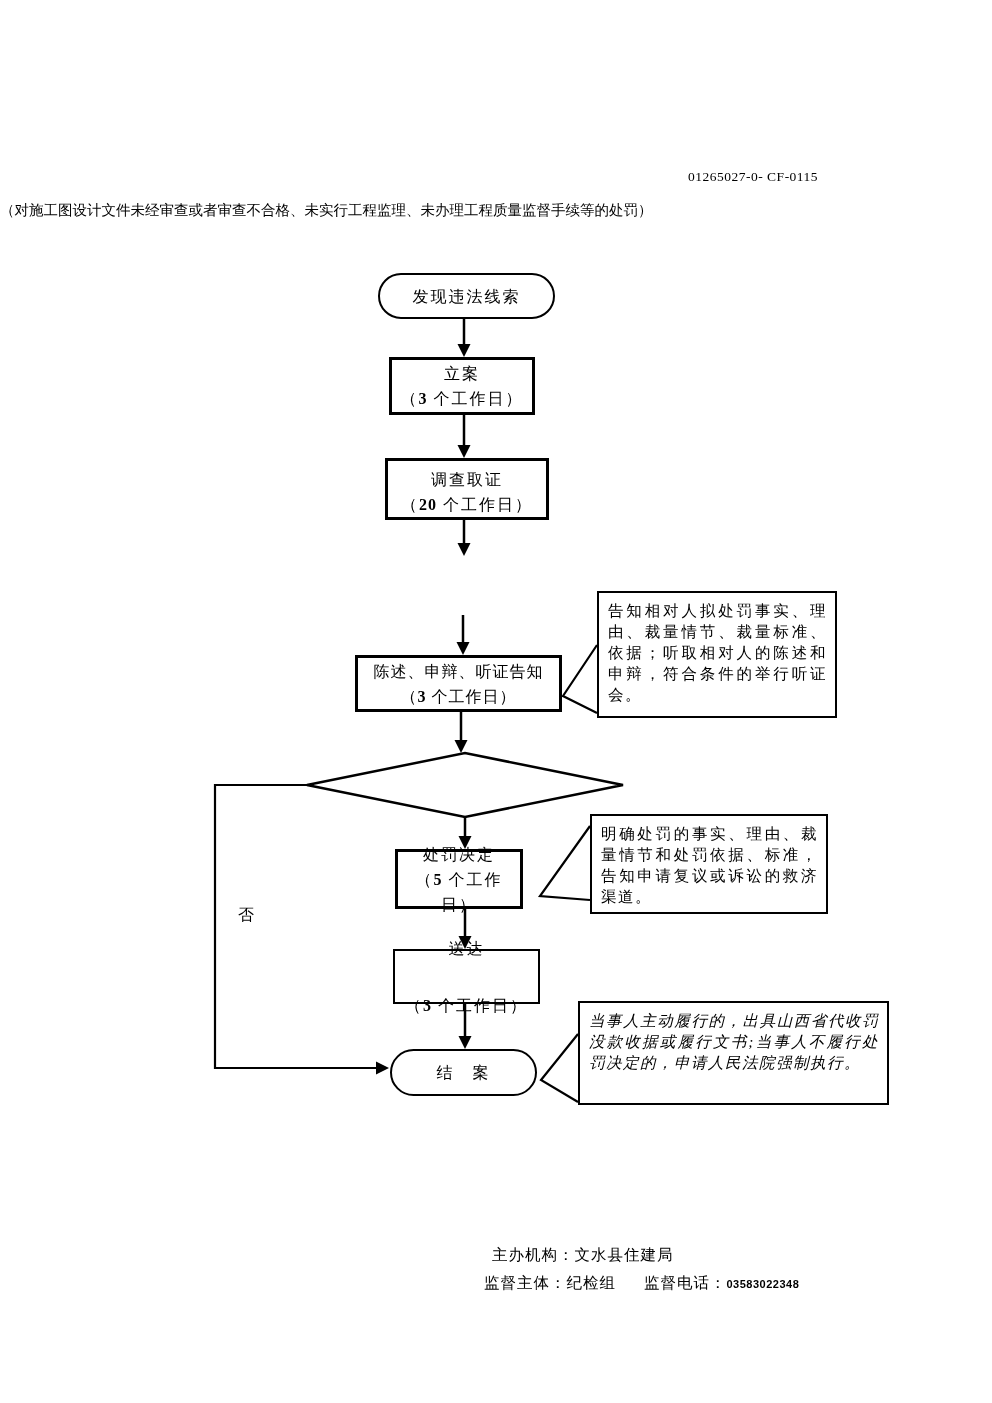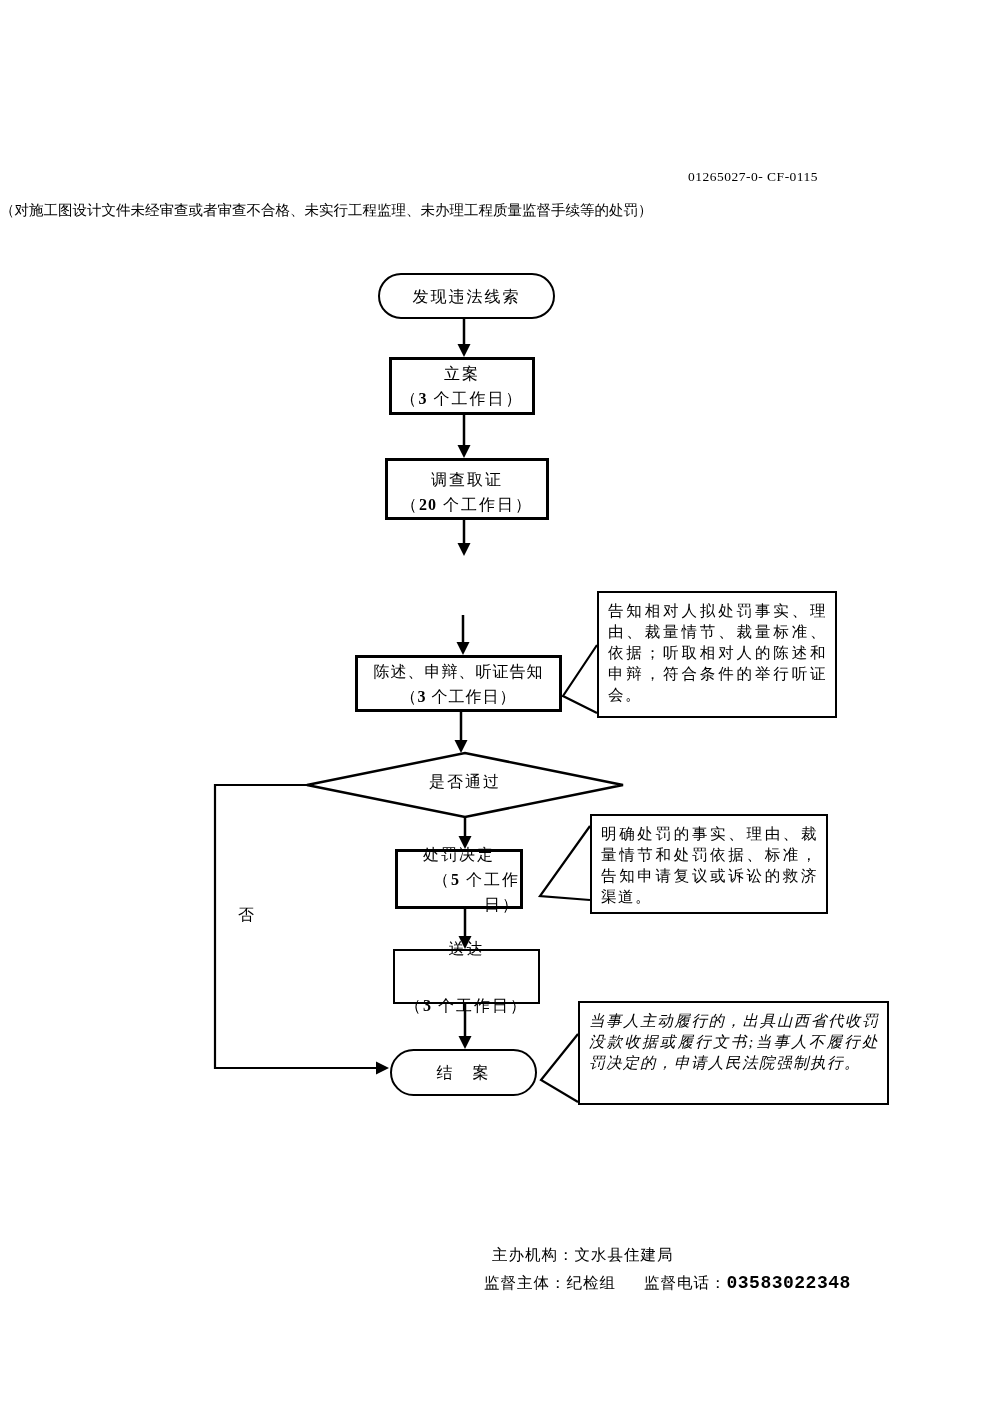--- a/index.html
+++ b/index.html
@@ -34,21 +34,21 @@
   .annotation{
     position:absolute;background:#fff;border:2.5px solid #000;box-sizing:border-box;
     font-size:15.5px;line-height:21px;letter-spacing:1.5px;text-align:justify;
     padding:7px 8px 5px 9px;z-index:1;
   }
   .no-label{
     position:absolute;left:238px;top:905px;font-size:16px;z-index:6;
   }
   svg.overlay{position:absolute;left:0;top:0;z-index:5;pointer-events:none;}
   .footer-line{position:absolute;font-size:15.5px;letter-spacing:1px;white-space:nowrap;}
-  .footer-line .phone{font-weight:700;font-family:Liberation Mono, monospace;font-size:18px;letter-spacing:0.5px;}
+  .footer-line .phone{font-weight:700;font-family:Liberation Sans, sans-serif;font-size:11px;letter-spacing:0.5px;}
   .footer-line .sep{display:inline-block;width:28px;}
 </style>
 </head>
 <body>
 
 <div id="page">
 
   <div class="doc-code">01265027-0- CF-0115</div>
   <div class="subtitle">（对施工图设计文件未经审查或者审查不合格、未实行工程监理、未办理工程质量监督手续等的处罚）</div>
 
@@ -65,23 +65,22 @@
     <div>调查取证</div>
     <div class="dur"><span>（</span><b>20</b><span> 个工作日）</span></div>
   </div>
 
 
   <div class="node" style="left:355px;top:655px;width:207px;height:57px;letter-spacing:1px;">
     <div>陈述、申辩、听证告知</div>
     <div class="dur"><span>（</span><b>3</b><span> 个工作日）</span></div>
   </div>
 
-  <div class="decision-label">是否通过</div>
 
-  <div class="node" style="left:395px;top:849px;width:128px;height:60px;border-width:3.5px;text-align:right;">
+  <div class="node" style="left:395px;top:849px;width:128px;height:60px;border-width:3.5px;">
     <div>处罚决定</div>
     <div class="dur"><span>（</span><b>5</b><span> 个工作日）</span></div>
   </div>
 
   <div class="node" style="left:393px;top:949px;width:147px;height:55px;border-width:2.5px;gap:32px;">
     <div>送达</div>
     <div class="dur"><span>（</span><b>3</b><span> 个工作日）</span></div>
   </div>
 
   <div class="node stadium" style="left:390px;top:1049px;width:147px;height:47px;">

